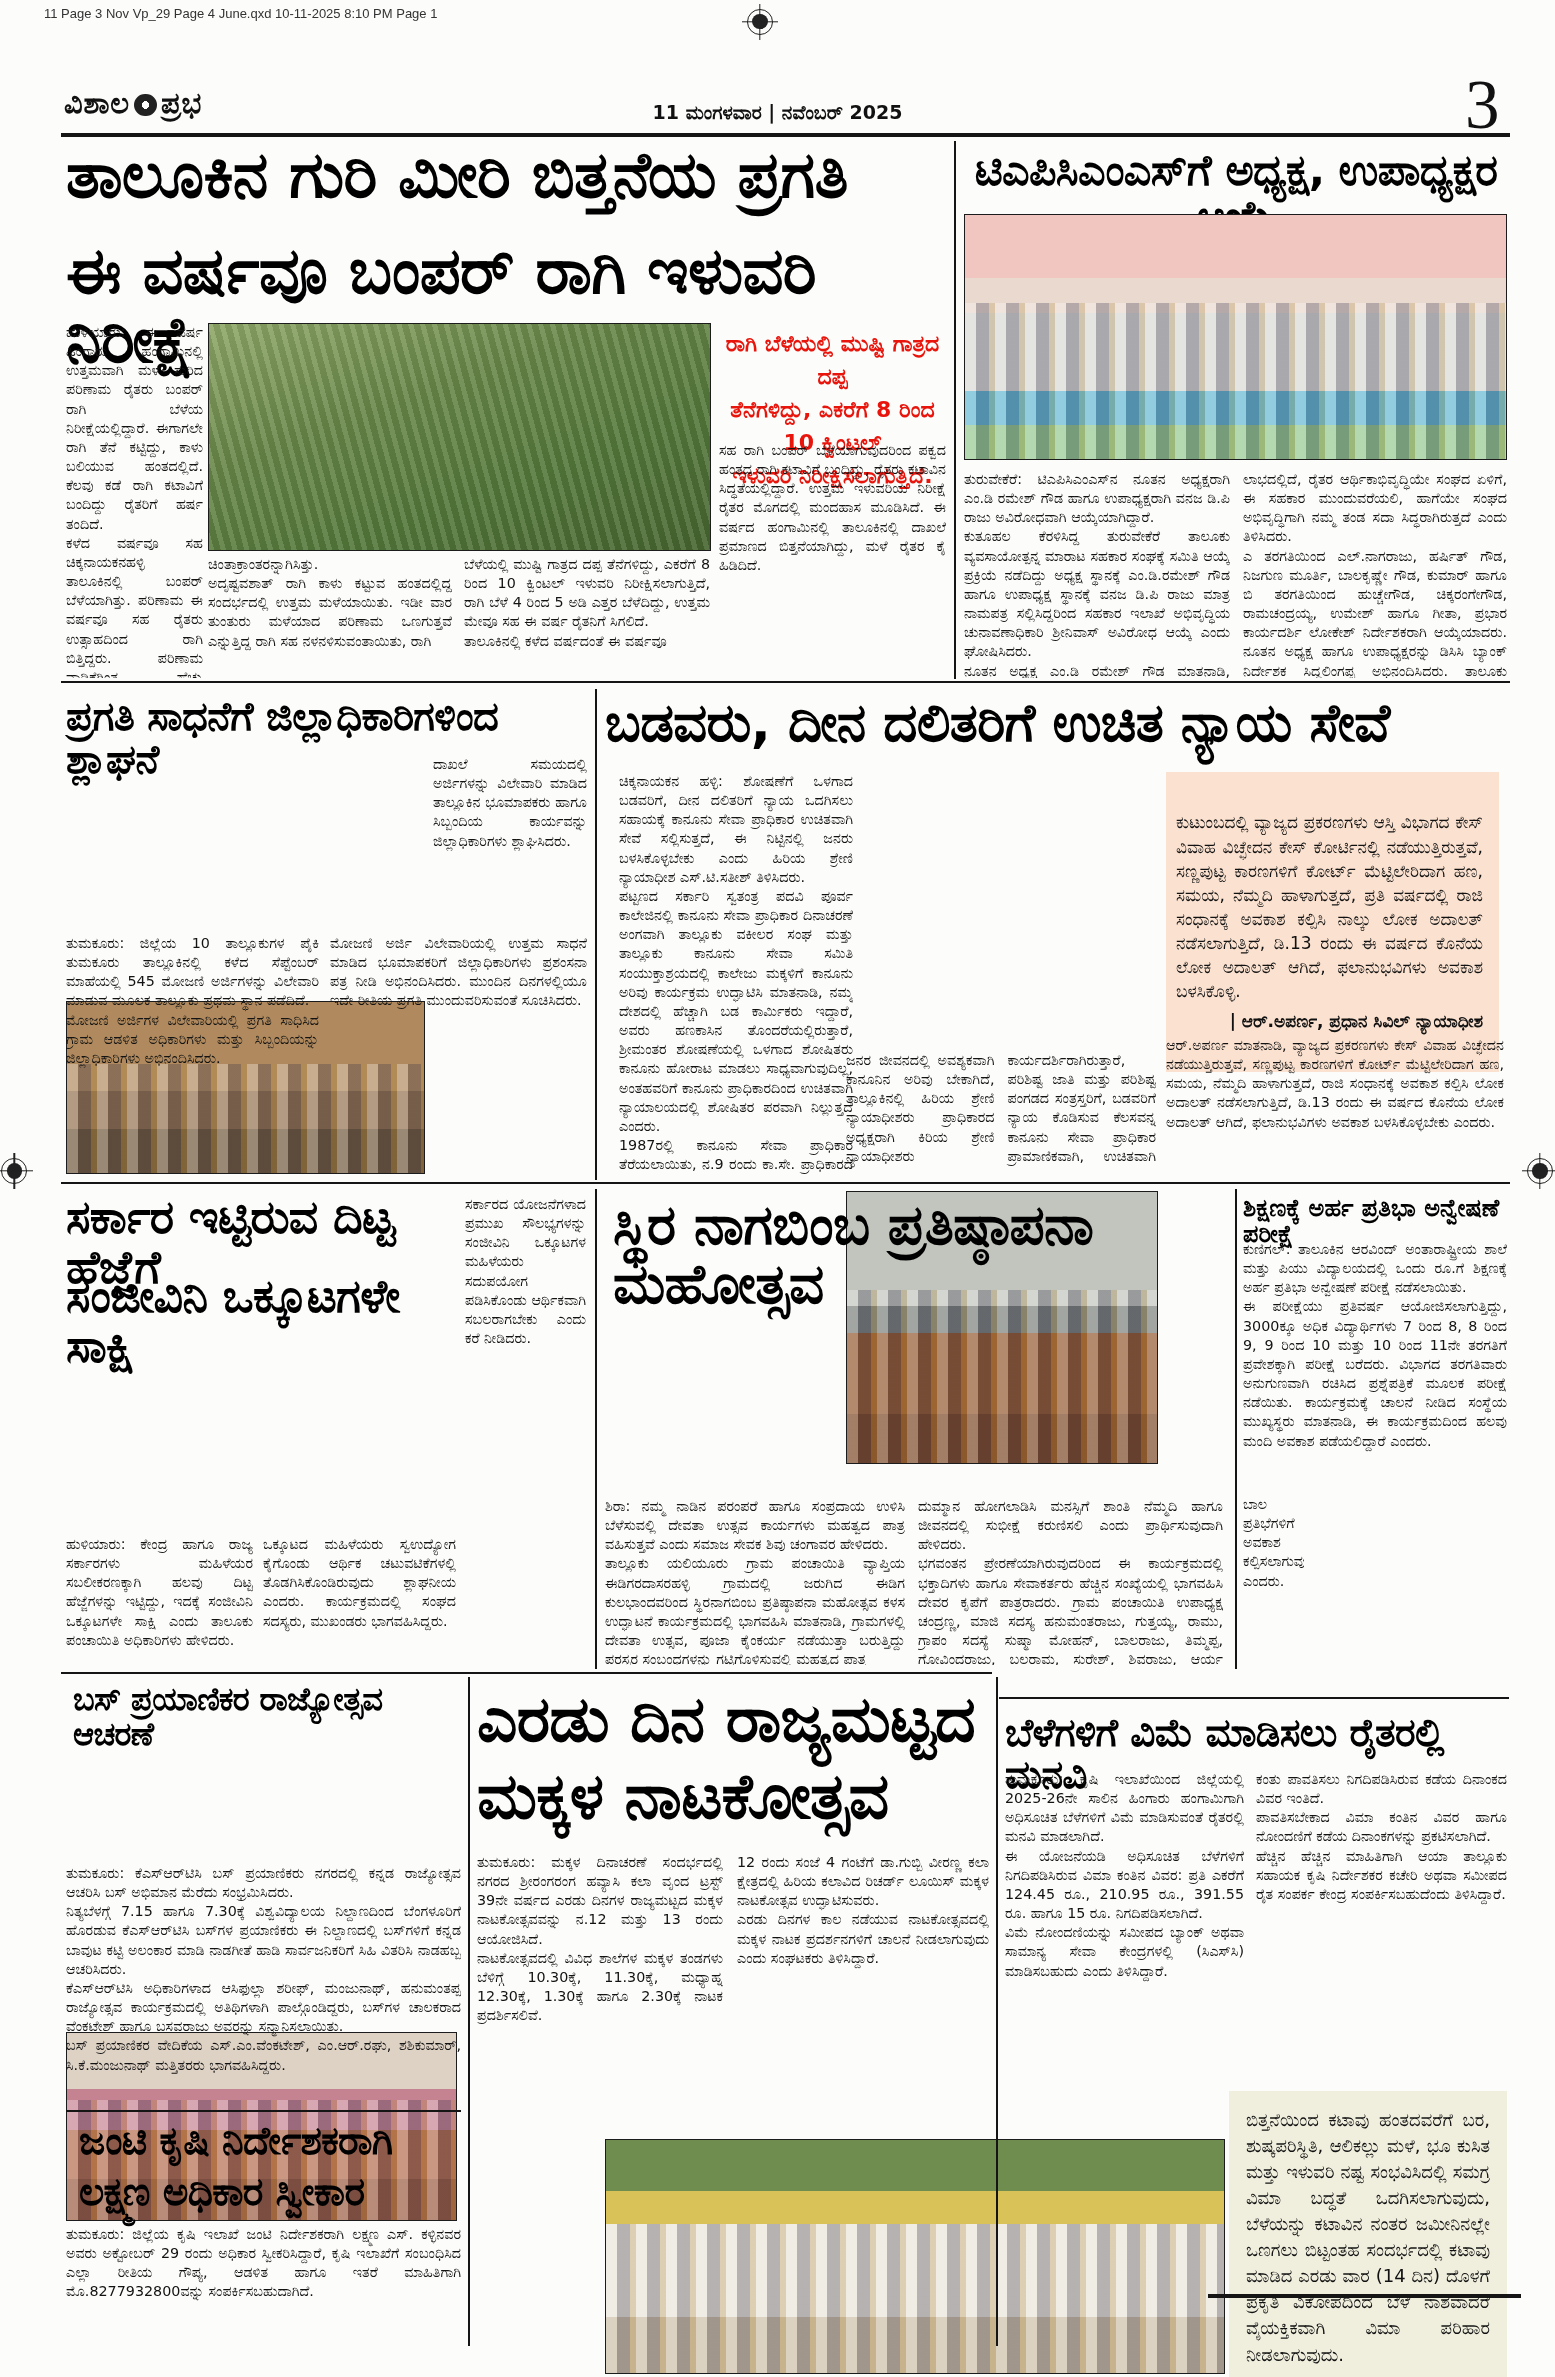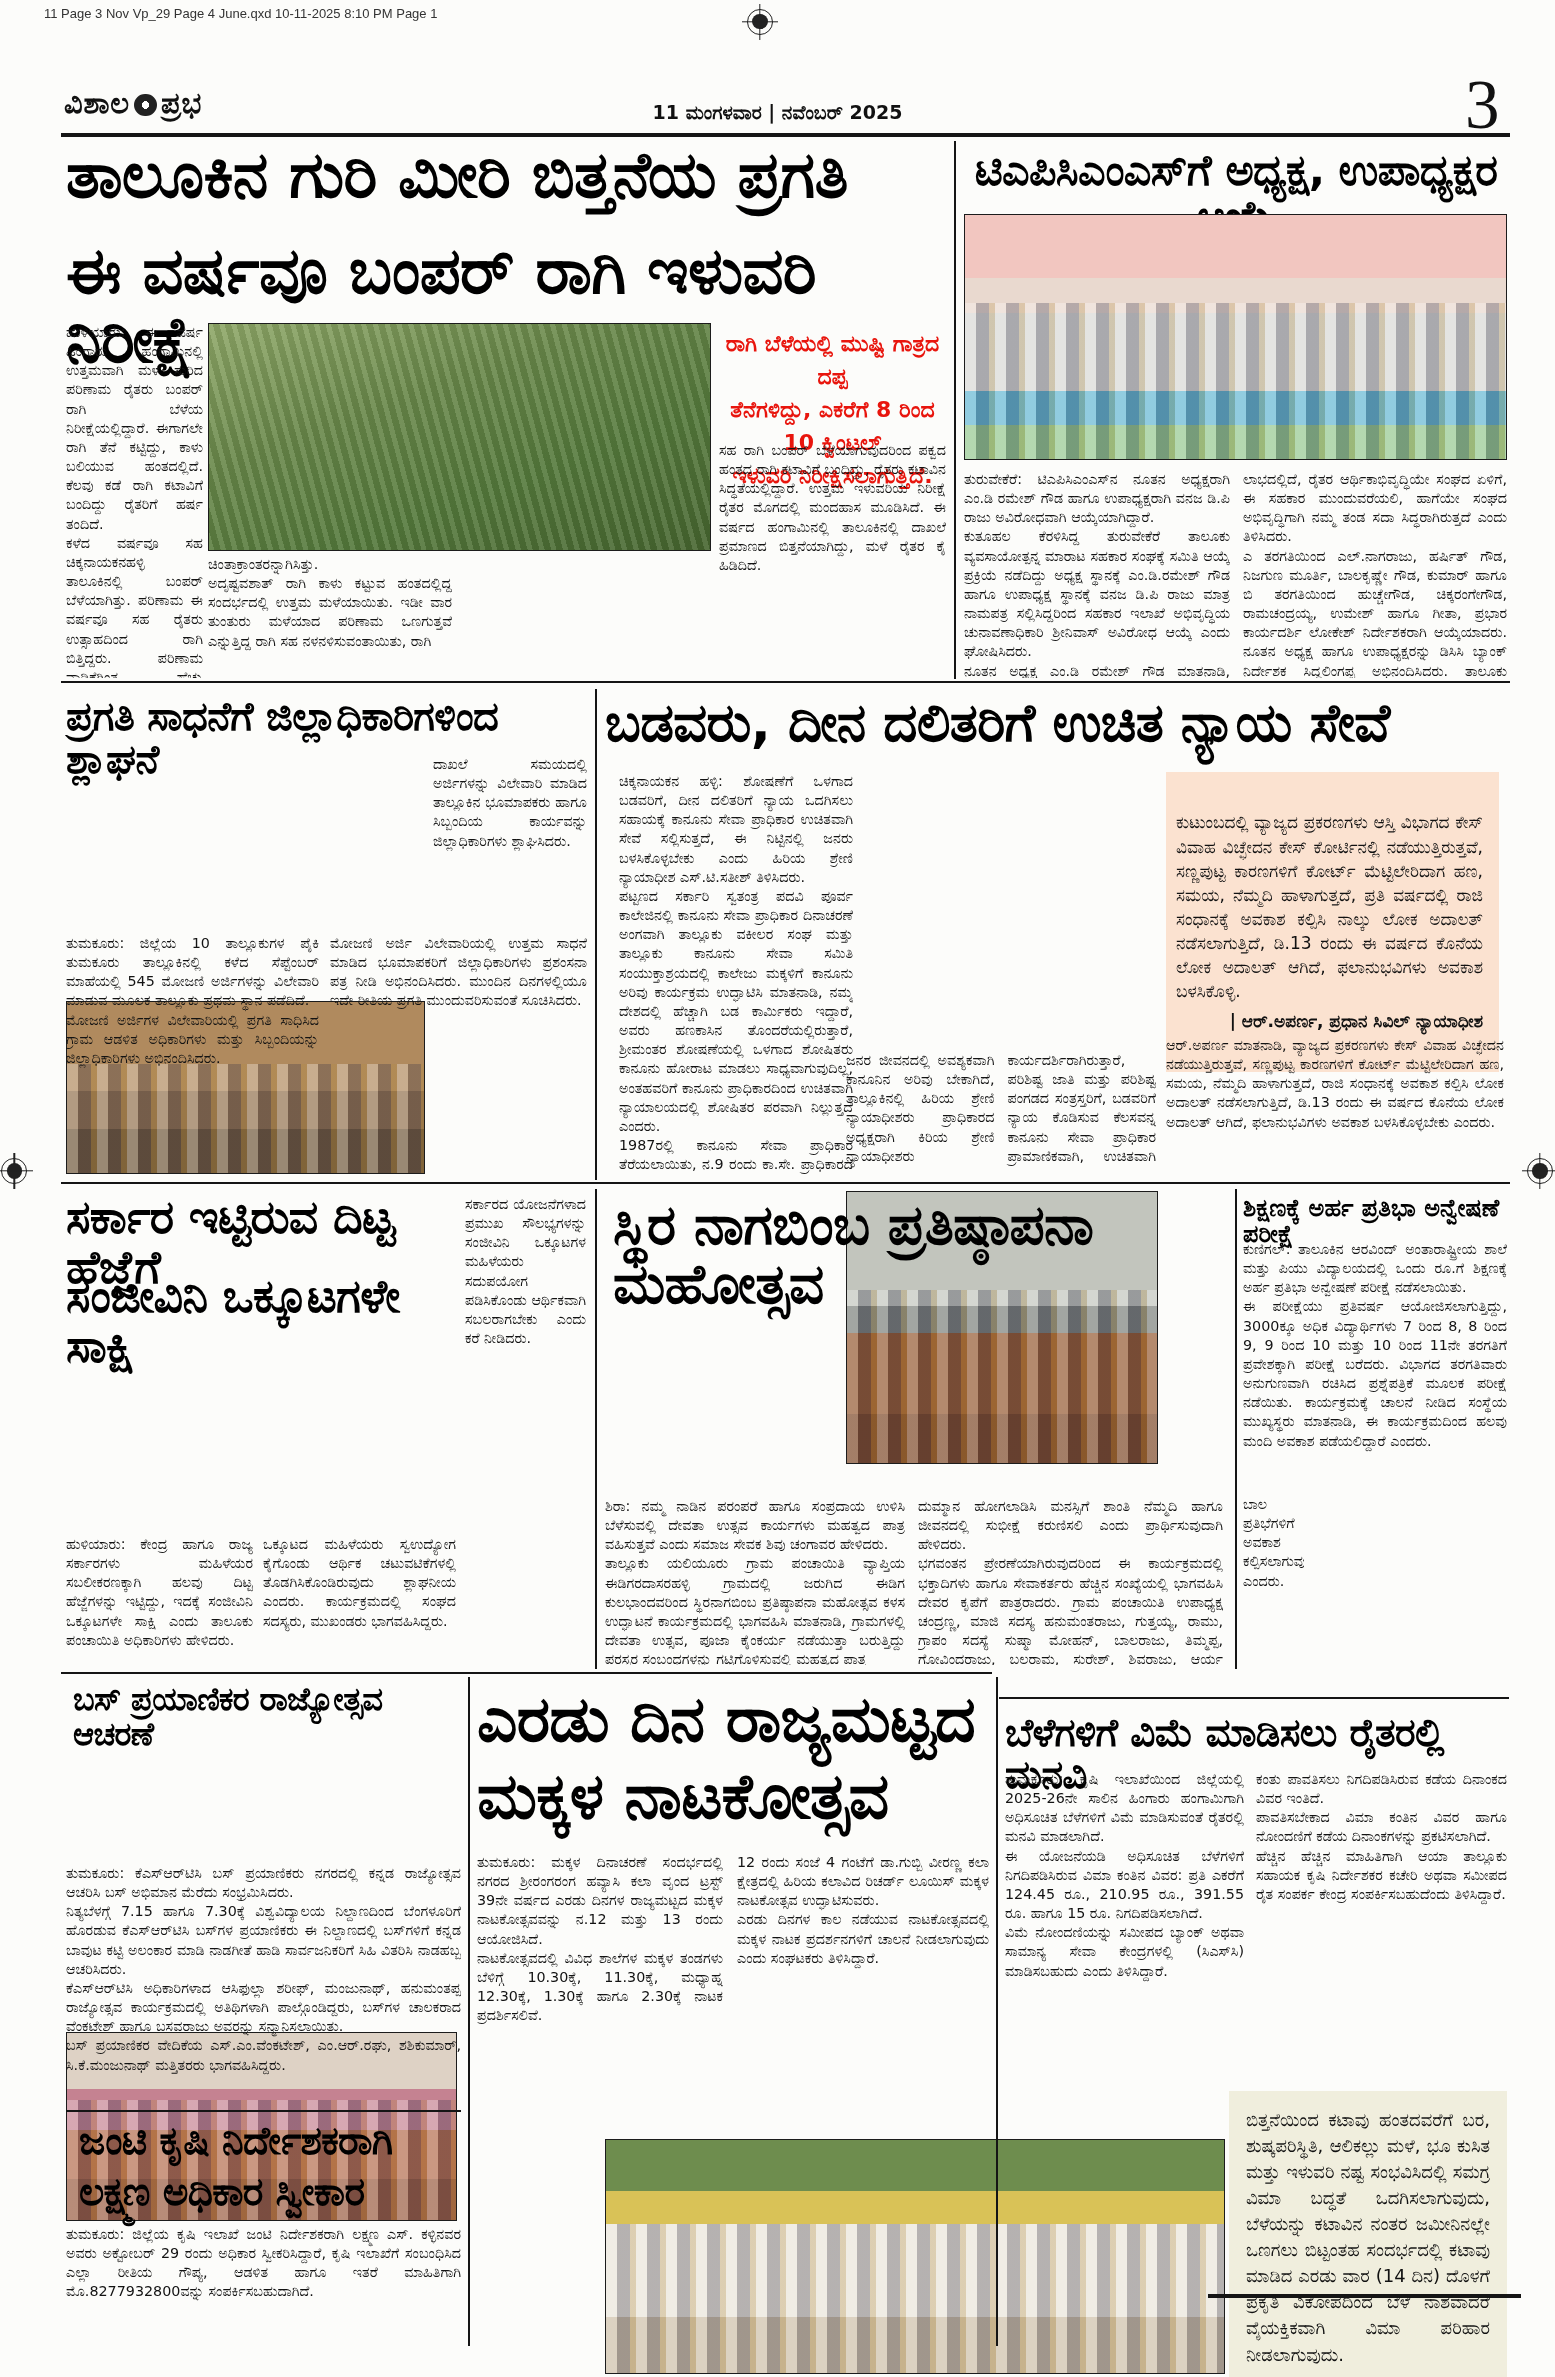--- a/index.html
+++ b/index.html
@@ -67,20 +67,22 @@
   <div class="abs hl" style="left:66px;top:237px;width:881px;font-size:64px;">ಈ ವರ್ಷವೂ ಬಂಪರ್ ರಾಗಿ ಇಳುವರಿ ನಿರೀಕ್ಷೆ</div>
   <div class="abs body" style="left:66px;top:323px;width:137px;height:355px;overflow:hidden;">ಹುಳಿಯಾರು: ಈ ವರ್ಷ ಹಿಂಗಾರು ಹಂಗಾಮಿನಲ್ಲಿ ಉತ್ತಮವಾಗಿ ಮಳೆ ಸುರಿದ ಪರಿಣಾಮ ರೈತರು ಬಂಪರ್ ರಾಗಿ ಬೆಳೆಯ ನಿರೀಕ್ಷೆಯಲ್ಲಿದ್ದಾರೆ. ಈಗಾಗಲೇ ರಾಗಿ ತೆನೆ ಕಟ್ಟಿದ್ದು, ಕಾಳು ಬಲಿಯುವ ಹಂತದಲ್ಲಿದೆ. ಕೆಲವು ಕಡೆ ರಾಗಿ ಕಟಾವಿಗೆ ಬಂದಿದ್ದು ರೈತರಿಗೆ ಹರ್ಷ ತಂದಿದೆ.
 ಕಳೆದ ವರ್ಷವೂ ಸಹ ಚಿಕ್ಕನಾಯಕನಹಳ್ಳಿ ತಾಲೂಕಿನಲ್ಲಿ ಬಂಪರ್ ಬೆಳೆಯಾಗಿತ್ತು. ಪರಿಣಾಮ ಈ ವರ್ಷವೂ ಸಹ ರೈತರು ಉತ್ಸಾಹದಿಂದ ರಾಗಿ ಬಿತ್ತಿದ್ದರು. ಪರಿಣಾಮ ವಾಡಿಕೆಗಿಂತ ಹೆಚ್ಚು ಮಳೆಯಾಗಿದ್ದರಿಂದ ತಾಲೂಕಿನ ಗುರಿ ಮೀರಿ ಬಿತ್ತನೆಯ ಪ್ರಗತಿಯಾಗಿದೆ. ಆದರೆ ಸೆಪ್ಟೆಂಬರ್ ಮಾಹೆಯಲ್ಲಿ ಒಂದೇ ಒಂದು ಹನಿ ಮಳೆ ನೀರು ಭೂ ರಮೆಯ ತಣಿಸದೆ ರೈತನಿಗೆ ಆಘಾತ ನೀಡಿತ್ತು. ತೇವಾಂಶದ ಕೊರತೆಯುಂಟಾಗಿ ಬೆಳೆ ಹಾನಿಯ ಭೀತಿ ಎದುರಾಗಿತ್ತು. ಉತ್ತಮ ಮಳೆಯಾಗುವ ನಿರೀಕ್ಷೆಯಲ್ಲಿ ಸಾಲಸೋಲ ಮಾಡಿ ತಮ್ಮ ಹೊಲಗಳಲ್ಲಿ ಬಿತ್ತನೆ ಮಾಡಿದ್ದ ರೈತ</div>
   <div class="abs photo ph-ragi" style="left:208px;top:323px;width:501px;height:226px;"></div>
   <div class="abs pullquote-red" style="left:719px;top:327px;width:227px;">ರಾಗಿ ಬೆಳೆಯಲ್ಲಿ ಮುಷ್ಟಿ ಗಾತ್ರದ ದಪ್ಪ
 ತೆನೆಗಳಿದ್ದು, ಎಕರೆಗೆ 8 ರಿಂದ 10 ಕ್ವಿಂಟಲ್
 ಇಳುವರಿ ನಿರೀಕ್ಷಿಸಲಾಗುತ್ತಿದೆ.</div>
   <div class="abs body" style="left:719px;top:441px;width:227px;height:237px;overflow:hidden;">ಸಹ ರಾಗಿ ಬಂಪರ್ ಬೆಳೆಯಾಗುವುದರಿಂದ ಪಕ್ವದ ಹಂತದ ರಾಗಿ ಕಟಾವಿಗೆ ಬಂದಿದ್ದು, ರೈತರು ಕಟಾವಿನ ಸಿದ್ಧತೆಯಲ್ಲಿದ್ದಾರೆ. ಉತ್ತಮ ಇಳುವರಿಯ ನಿರೀಕ್ಷೆ ರೈತರ ಮೊಗದಲ್ಲಿ ಮಂದಹಾಸ ಮೂಡಿಸಿದೆ. ಈ ವರ್ಷದ ಹಂಗಾಮಿನಲ್ಲಿ ತಾಲೂಕಿನಲ್ಲಿ ದಾಖಲೆ ಪ್ರಮಾಣದ ಬಿತ್ತನೆಯಾಗಿದ್ದು, ಮಳೆ ರೈತರ ಕೈ ಹಿಡಿದಿದೆ.</div>
   <div class="abs body" style="left:208px;top:555px;width:244px;height:123px;overflow:hidden;">ಚಿಂತಾಕ್ರಾಂತರನ್ನಾಗಿಸಿತ್ತು.
 ಅದೃಷ್ಟವಶಾತ್ ರಾಗಿ ಕಾಳು ಕಟ್ಟುವ ಹಂತದಲ್ಲಿದ್ದ ಸಂದರ್ಭದಲ್ಲಿ ಉತ್ತಮ ಮಳೆಯಾಯಿತು. ಇಡೀ ವಾರ ತುಂತುರು ಮಳೆಯಾದ ಪರಿಣಾಮ ಒಣಗುತ್ತವೆ ಎನ್ನುತ್ತಿದ್ದ ರಾಗಿ ಸಹ ನಳನಳಿಸುವಂತಾಯಿತು, ರಾಗಿ</div>
+  <div class="abs body" style="left:464px;top:555px;width:246px;height:123px;overflow:hidden;">ಬೆಳೆಯಲ್ಲಿ ಮುಷ್ಟಿ ಗಾತ್ರದ ದಪ್ಪ ತೆನೆಗಳಿದ್ದು, ಎಕರೆಗೆ 8 ರಿಂದ 10 ಕ್ವಿಂಟಲ್ ಇಳುವರಿ ನಿರೀಕ್ಷಿಸಲಾಗುತ್ತಿದೆ, ರಾಗಿ ಬೆಳೆ 4 ರಿಂದ 5 ಅಡಿ ಎತ್ತರ ಬೆಳೆದಿದ್ದು, ಉತ್ತಮ ಮೇವೂ ಸಹ ಈ ವರ್ಷ ರೈತನಿಗೆ ಸಿಗಲಿದೆ.
+ತಾಲೂಕಿನಲ್ಲಿ ಕಳೆದ ವರ್ಷದಂತೆ ಈ ವರ್ಷವೂ</div>
 
   <div class="abs vrule" style="left:954px;top:141px;width:2.1px;height:538px;"></div>
   <div class="abs hl" style="left:964px;top:147px;width:544px;font-size:43px;text-align:center;">ಟಿಎಪಿಸಿಎಂಎಸ್‌ಗೆ ಅಧ್ಯಕ್ಷ, ಉಪಾಧ್ಯಕ್ಷರ ಆಯ್ಕೆ</div>
   <div class="abs photo ph-tapcms crowd" style="left:964px;top:214px;width:541px;height:244px;"></div>
   <div class="abs body" style="left:964px;top:470px;width:266px;height:208px;overflow:hidden;">ತುರುವೇಕೆರೆ: ಟಿಎಪಿಸಿಎಂಎಸ್‌ನ ನೂತನ ಅಧ್ಯಕ್ಷರಾಗಿ ಎಂ.ಡಿ ರಮೇಶ್ ಗೌಡ ಹಾಗೂ ಉಪಾಧ್ಯಕ್ಷರಾಗಿ ವನಜ ಡಿ.ಪಿ ರಾಜು ಅವಿರೋಧವಾಗಿ ಆಯ್ಕೆಯಾಗಿದ್ದಾರೆ.
 ಕುತೂಹಲ ಕೆರಳಿಸಿದ್ದ ತುರುವೇಕೆರೆ ತಾಲೂಕು ವ್ಯವಸಾಯೋತ್ಪನ್ನ ಮಾರಾಟ ಸಹಕಾರ ಸಂಘಕ್ಕೆ ಸಮಿತಿ ಆಯ್ಕೆ ಪ್ರಕ್ರಿಯೆ ನಡೆದಿದ್ದು ಅಧ್ಯಕ್ಷ ಸ್ಥಾನಕ್ಕೆ ಎಂ.ಡಿ.ರಮೇಶ್ ಗೌಡ ಹಾಗೂ ಉಪಾಧ್ಯಕ್ಷ ಸ್ಥಾನಕ್ಕೆ ವನಜ ಡಿ.ಪಿ ರಾಜು ಮಾತ್ರ ನಾಮಪತ್ರ ಸಲ್ಲಿಸಿದ್ದರಿಂದ ಸಹಕಾರ ಇಲಾಖೆ ಅಭಿವೃದ್ಧಿಯ ಚುನಾವಣಾಧಿಕಾರಿ ಶ್ರೀನಿವಾಸ್ ಅವಿರೋಧ ಆಯ್ಕೆ ಎಂದು ಘೋಷಿಸಿದರು.
 ನೂತನ ಅಧ್ಯಕ್ಷ ಎಂ.ಡಿ ರಮೇಶ್ ಗೌಡ ಮಾತನಾಡಿ, ಸಹಕಾರ ಸಂಘದಲ್ಲಿ 676 ಮತದಾರರಿದ್ದು, ವಾರ್ಷಿಕವಾಗಿ ಸುಮಾರು 1 ಕೋಟಿಗೂ ಹೆಚ್ಚು ಅಧಿಕ ವಹಿವಾಟು ನಡೆಯುತ್ತಿದ್ದು ಸುಮಾರು 3.5 ಲಕ್ಷ ರೂ. ಸಂಘ ಪ್ರಸ್ತುತ</div>
   <div class="abs body" style="left:1243px;top:470px;width:264px;height:208px;overflow:hidden;">ಲಾಭದಲ್ಲಿದೆ, ರೈತರ ಆರ್ಥಿಕಾಭಿವೃದ್ಧಿಯೇ ಸಂಘದ ಏಳಿಗೆ, ಈ ಸಹಕಾರ ಮುಂದುವರೆಯಲಿ, ಹಾಗೆಯೇ ಸಂಘದ ಅಭಿವೃದ್ಧಿಗಾಗಿ ನಮ್ಮ ತಂಡ ಸದಾ ಸಿದ್ಧರಾಗಿರುತ್ತದೆ ಎಂದು ತಿಳಿಸಿದರು.
 ಎ ತರಗತಿಯಿಂದ ಎಲ್.ನಾಗರಾಜು, ಹರ್ಷಿತ್ ಗೌಡ, ನಿಜಗುಣ ಮೂರ್ತಿ, ಬಾಲಕೃಷ್ಣೇ ಗೌಡ, ಕುಮಾರ್ ಹಾಗೂ ಬಿ ತರಗತಿಯಿಂದ ಹುಚ್ಚೇಗೌಡ, ಚಿಕ್ಕರಂಗೇಗೌಡ, ರಾಮಚಂದ್ರಯ್ಯ, ಉಮೇಶ್ ಹಾಗೂ ಗೀತಾ, ಪ್ರಭಾರ ಕಾರ್ಯದರ್ಶಿ ಲೋಕೇಶ್ ನಿರ್ದೇಶಕರಾಗಿ ಆಯ್ಕೆಯಾದರು. ನೂತನ ಅಧ್ಯಕ್ಷ ಹಾಗೂ ಉಪಾಧ್ಯಕ್ಷರನ್ನು ಡಿಸಿಸಿ ಬ್ಯಾಂಕ್ ನಿರ್ದೇಶಕ ಸಿದ್ದಲಿಂಗಪ್ಪ ಅಭಿನಂದಿಸಿದರು. ತಾಲೂಕು ಪಡಿತರ ಸರಬರಾಜು ಅಧ್ಯಕ್ಷ ಕಡೇಹಳ್ಳಿ ರಾಮಚಂದ್ರು ಸೇರಿದಂತೆ ಎಲ್ಲಾ ಪಕ್ಷದ ಮುಖಂಡರು ಹಾಗೂ ಬೆಂಬಲಿಗರು ಅಭಿನಂದಿಸಿದರು.</div>
 

